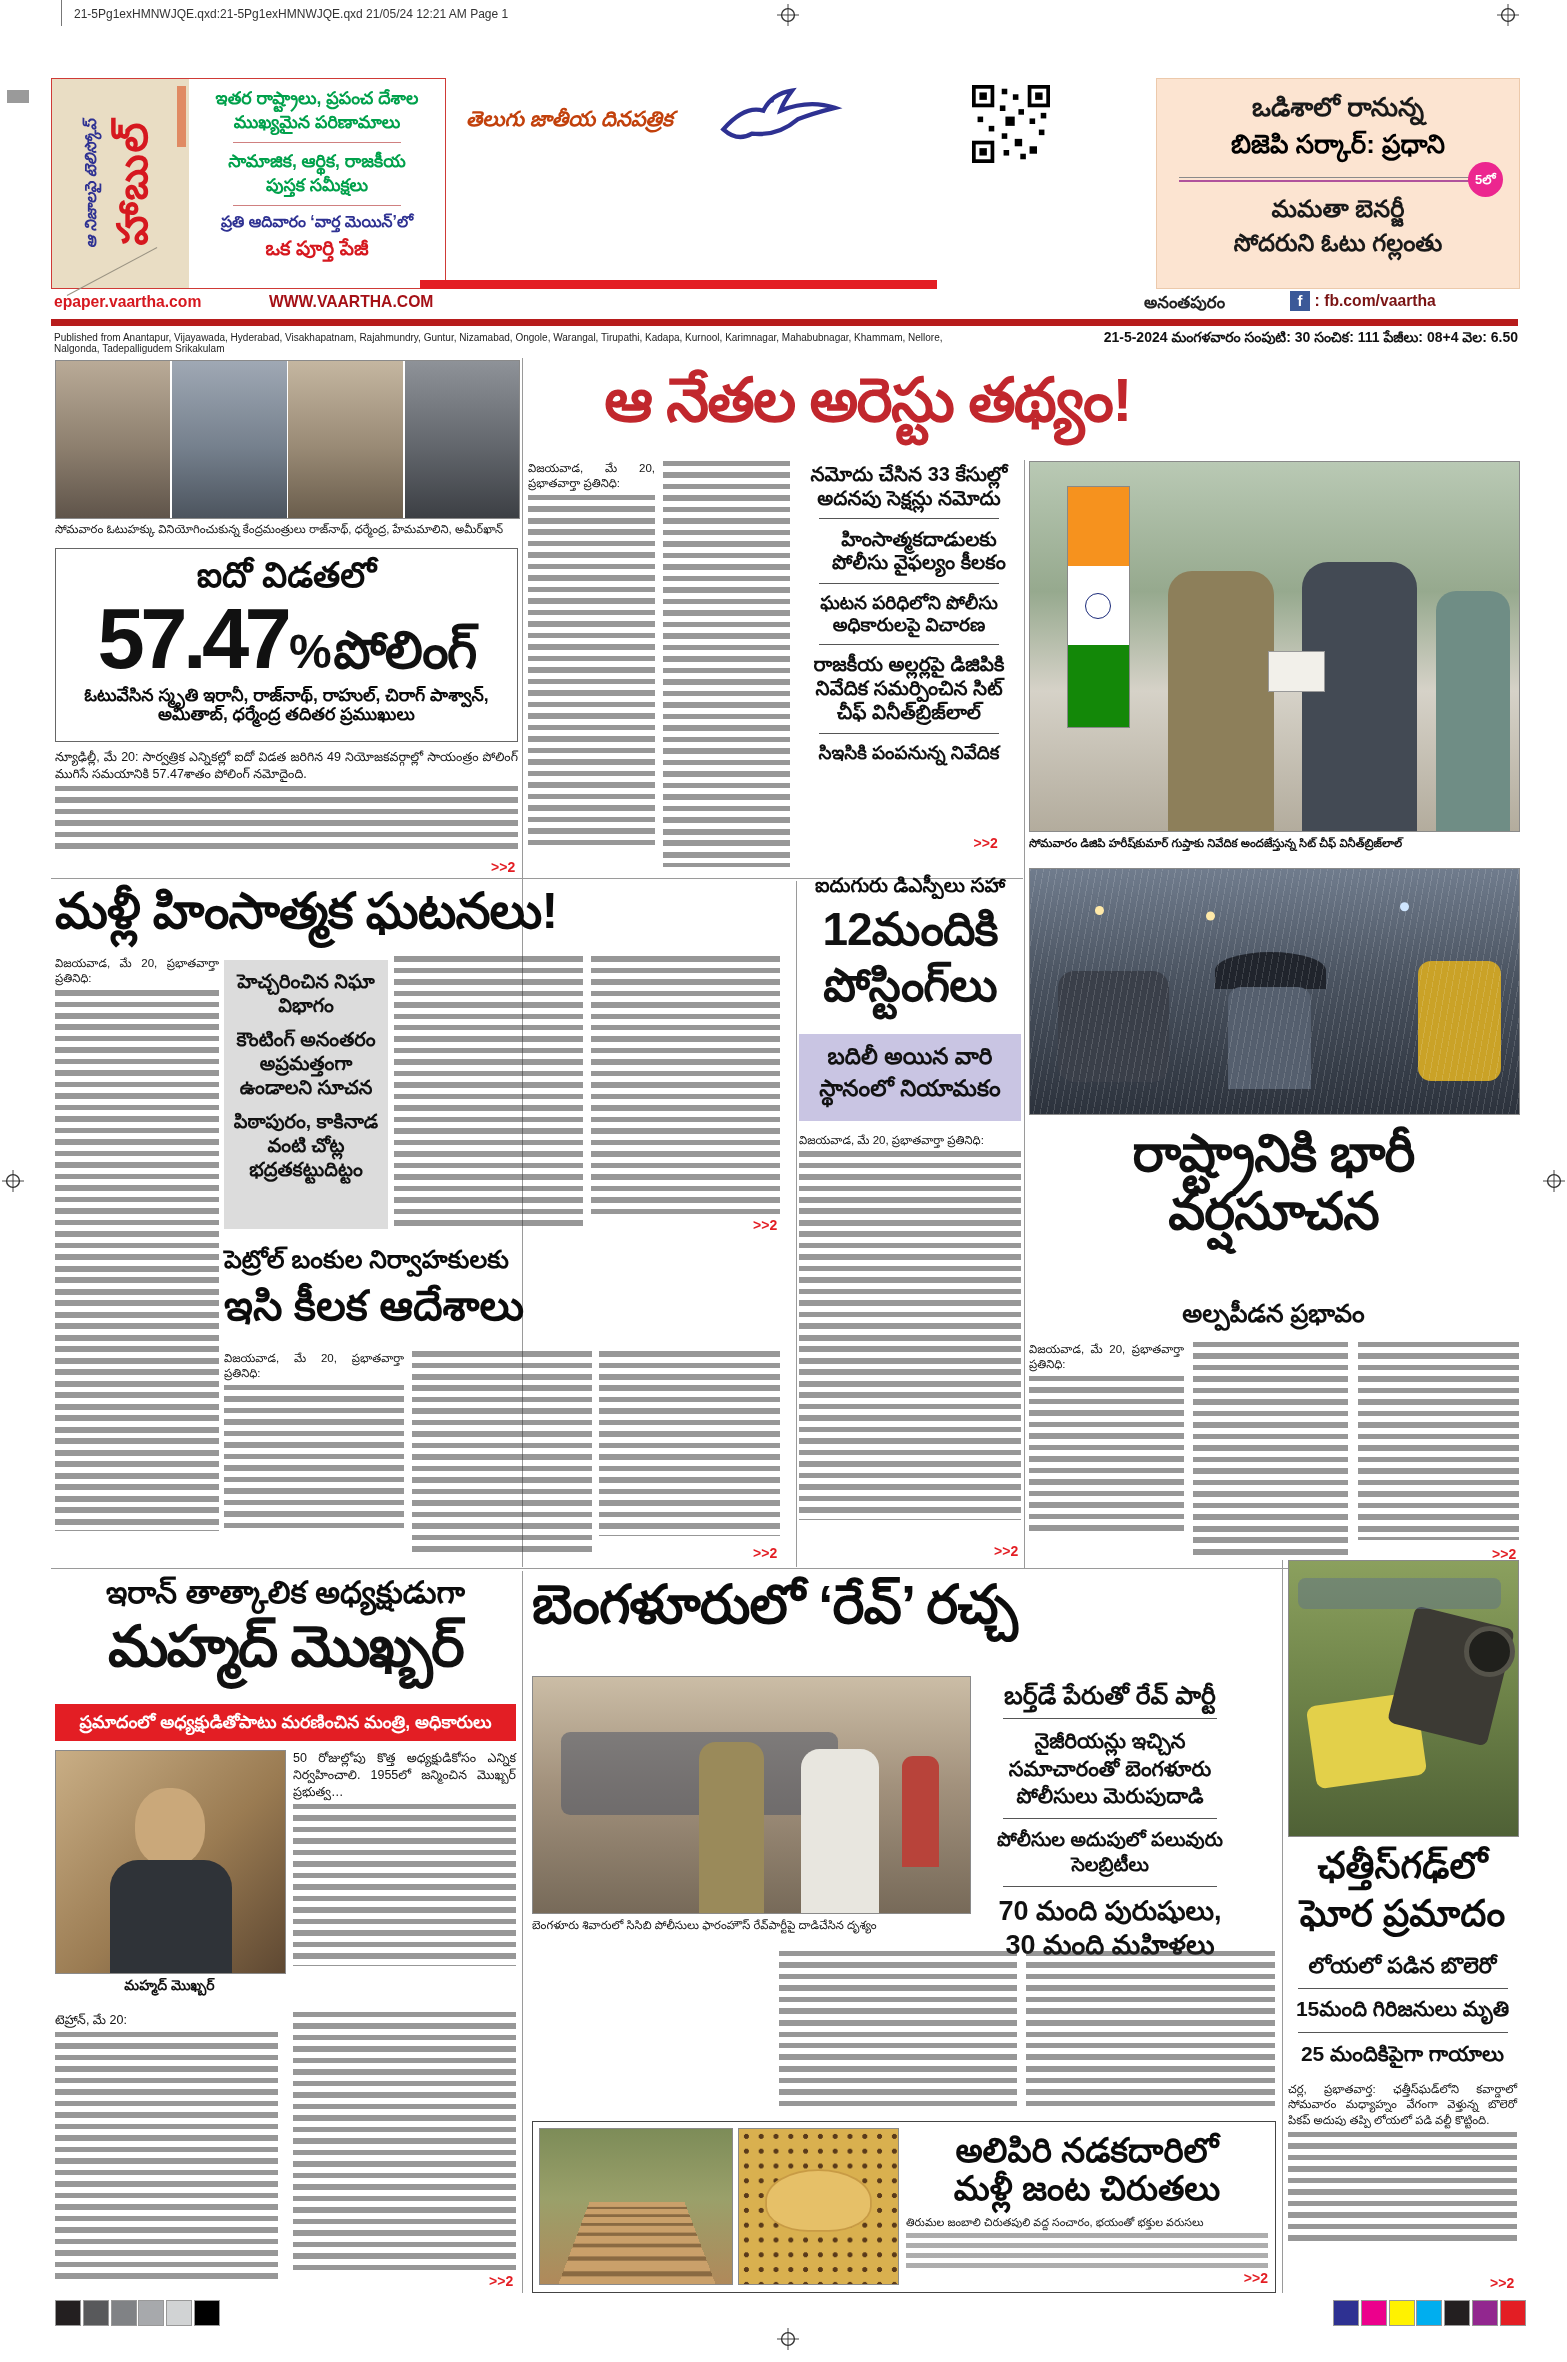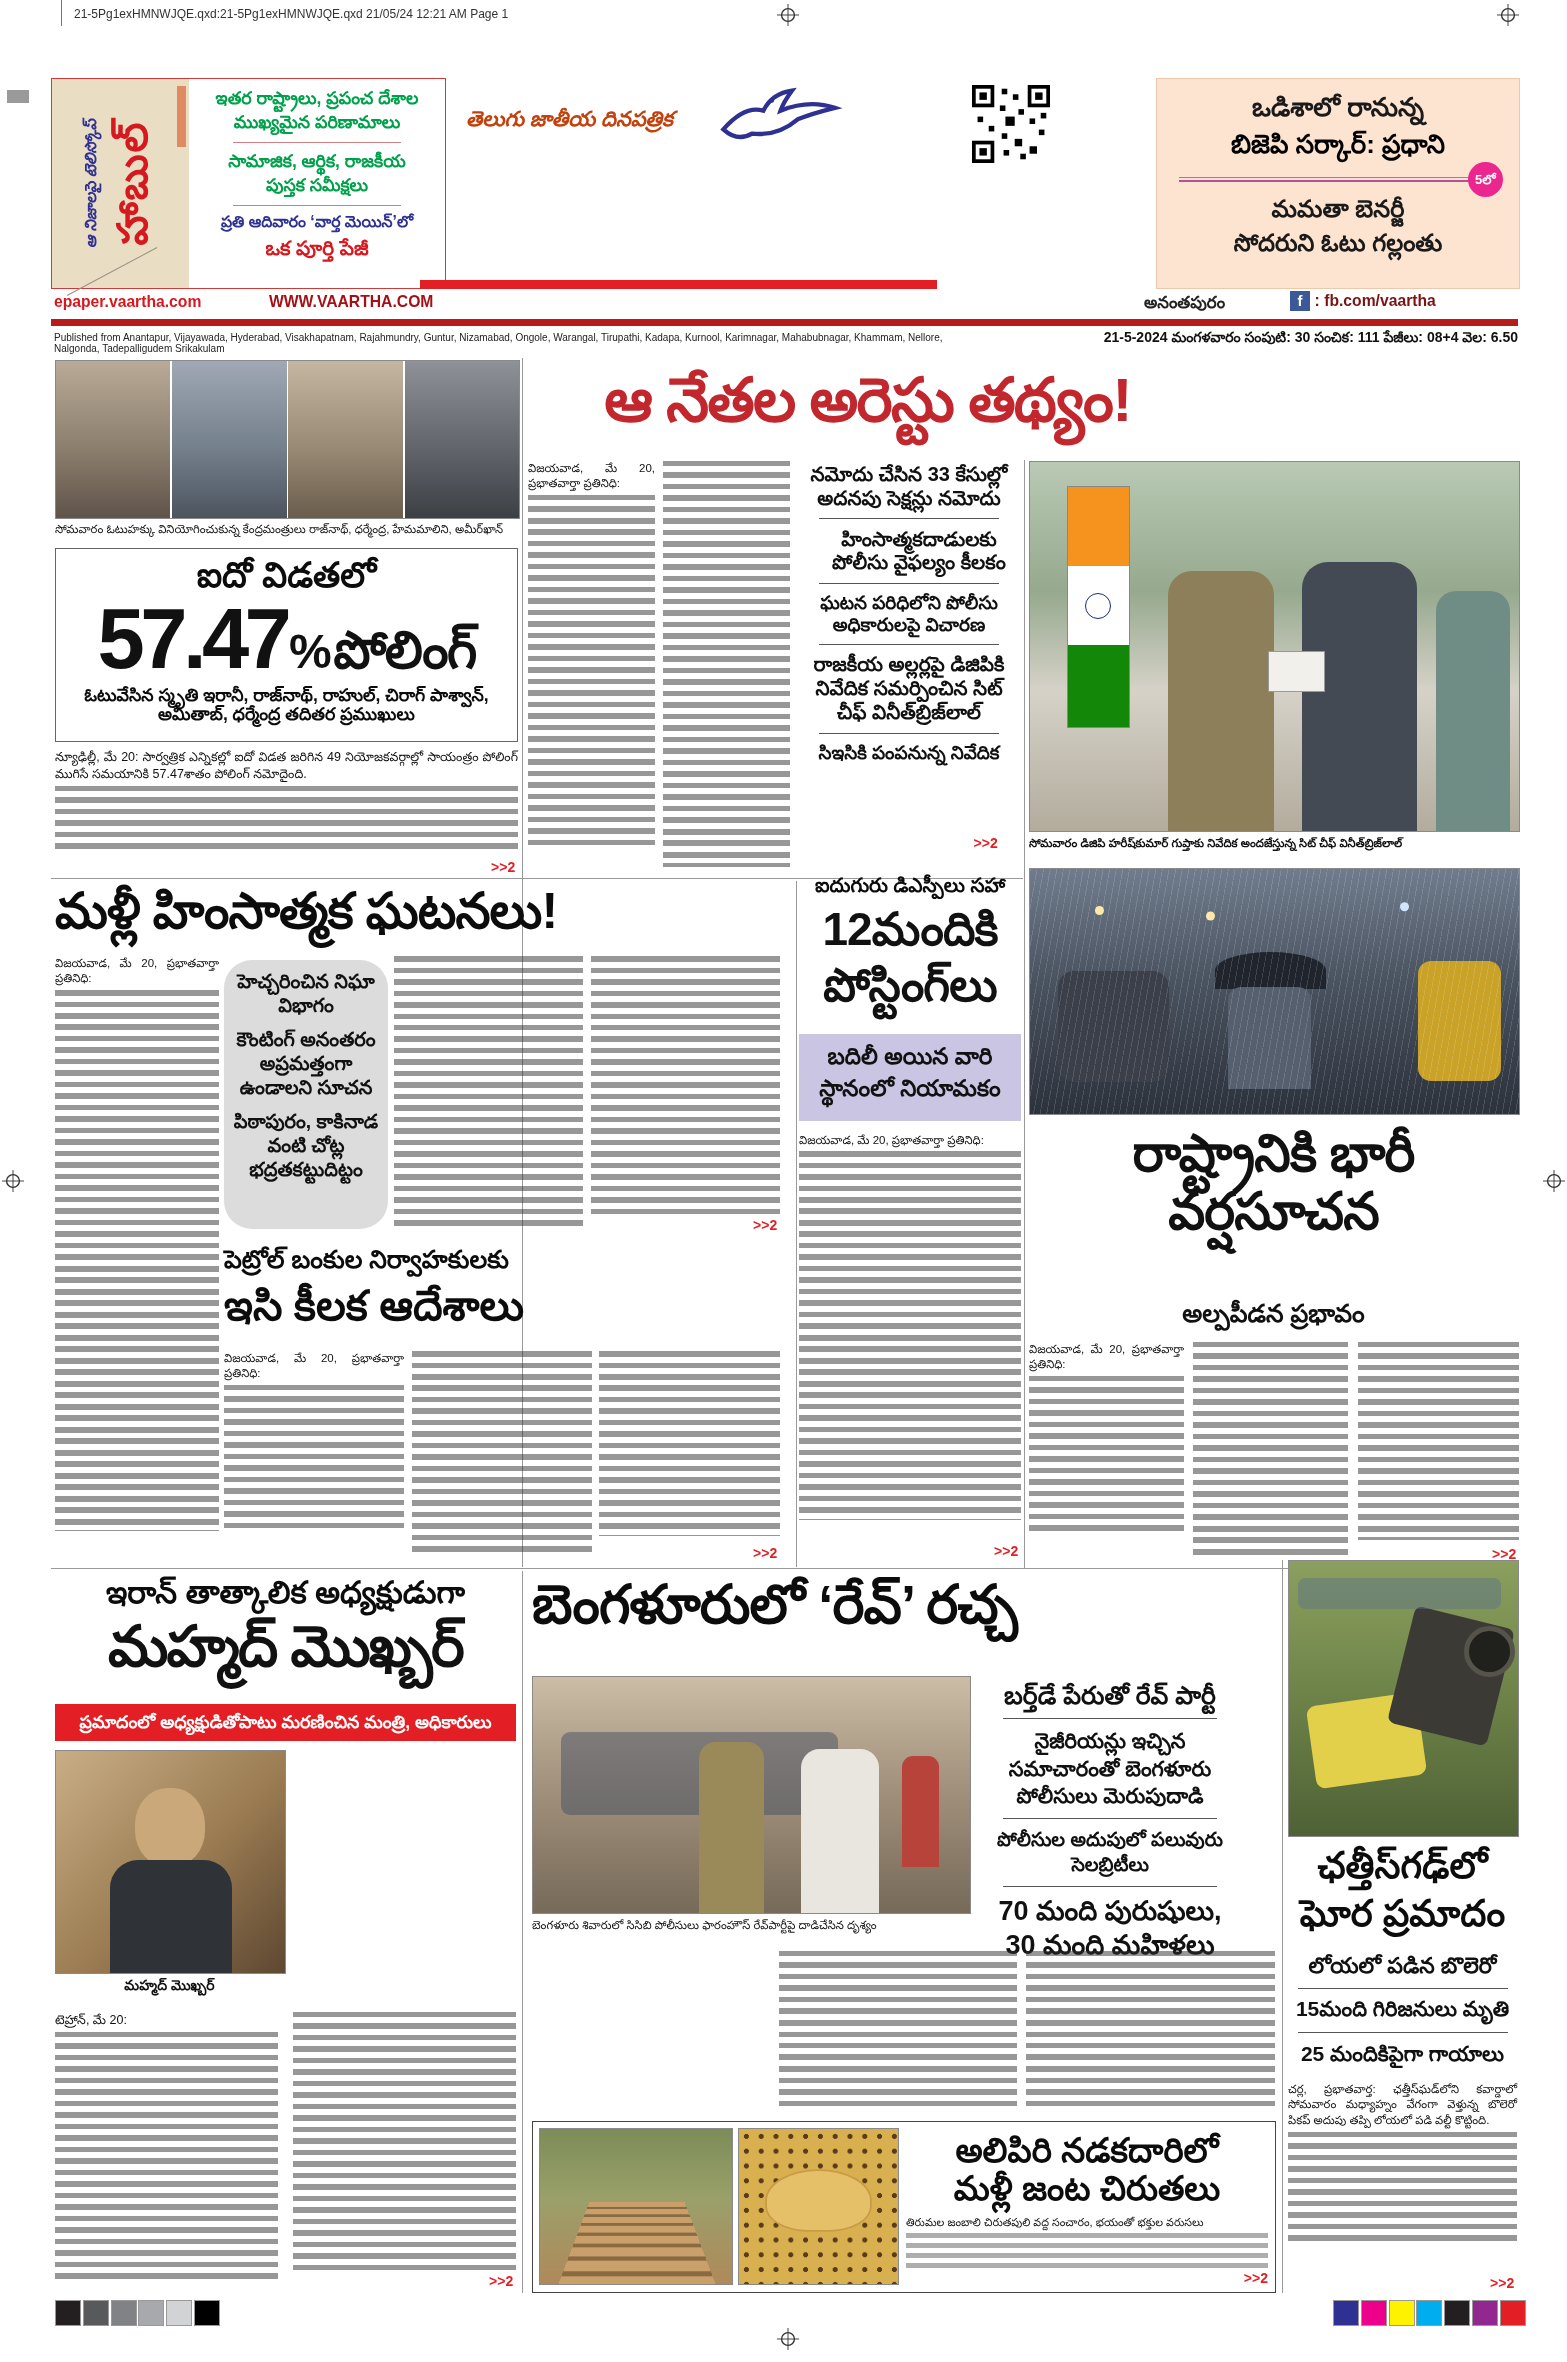--- a/index.html
+++ b/index.html
@@ -208,21 +208,21 @@
     <span class="jump" style="position:static;">&gt;&gt;2</span>
   </div>
 
   <div class="abs hl" style="left:55px;top:884px;width:738px;font-size:50px;font-weight:900;letter-spacing:-0.9px;">మళ్లీ హింసాత్మక ఘటనలు!</div>
 
   <div class="abs" style="left:55px;top:956px;width:164px;height:602px;">
     <div class="lead" style="font-size:11.5px;">విజయవాడ, మే 20, ప్రభాతవార్తా ప్రతినిధి:</div>
     <div class="sim" style="height:541px;margin-top:2.8px;"></div>
   </div>
 
-  <div class="abs ctr" style="left:224px;top:960px;width:164px;height:269px;background:#dcdcdc;padding-top:9.2px;box-sizing:border-box;border-radius:28px;">
+  <div class="abs ctr" style="left:224px;top:960px;width:164px;height:269px;background:#dcdcdc;padding-top:9.2px;box-sizing:border-box;">
     <div style="font-size:19.4px;font-weight:bold;line-height:1.25;">హెచ్చరించిన నిఘా విభాగం</div>
     <div style="font-size:19.4px;font-weight:bold;line-height:1.25;margin-top:9.2px;">కౌంటింగ్ అనంతరం అప్రమత్తంగా ఉండాలని సూచన</div>
     <div style="font-size:19.4px;font-weight:bold;line-height:1.25;margin-top:9.2px;">పిఠాపురం, కాకినాడ వంటి చోట్ల భద్రతకట్టుదిట్టం</div>
   </div>
 
   <div class="abs" style="left:394px;top:956px;width:189px;height:277px;">
     <div class="sim" style="height:273px;"></div>
   </div>
   <div class="abs" style="left:591px;top:956px;width:189px;height:277px;">
     <div class="sim" style="height:258px;"></div>
@@ -282,20 +282,24 @@
   </div>
 
   <div class="abs ctr hl" style="left:55px;top:1576px;width:461px;font-size:31px;">ఇరాన్ తాత్కాలిక అధ్యక్షుడుగా</div>
   <div class="abs ctr" style="left:55px;top:1613px;width:461px;font-size:57px;font-weight:900;letter-spacing:-1.8px;">మహ్మద్ మొఖ్బర్</div>
   <div class="abs ctr" style="left:55px;top:1704px;width:461px;height:37px;background:#e31e24;color:#fff;font-size:17.5px;font-weight:bold;line-height:37px;">ప్రమాదంలో అధ్యక్షుడితోపాటు మరణించిన మంత్రి, అధికారులు</div>
   <div class="ph" style="left:55px;top:1750px;width:229px;height:222px;background:linear-gradient(135deg,#c9ae85 0%,#9a7b52 55%,#5e4832 100%);">
     <div style="position:absolute;left:79px;top:37px;width:70px;height:79px;border-radius:46%;background:#caa87a;"></div>
     <div style="position:absolute;left:54px;top:109px;width:122px;height:113px;background:#2f3338;border-radius:28px 28px 0 0;"></div>
   </div>
   <div class="abs ctr" style="left:55px;top:1977px;width:229px;font-size:14px;font-weight:bold;">మహ్మద్ మొఖ్బర్</div>
+  <div class="abs" style="left:293px;top:1750px;width:223px;height:249px;">
+    <div class="lead">50 రోజుల్లోపు కొత్త అధ్యక్షుడికోసం ఎన్నిక నిర్వహించాలి. 1955లో జన్మించిన మొఖ్బర్ ప్రభుత్వ…</div>
+    <div class="sim" style="height:162px;margin-top:3.7px;"></div>
+  </div>
   <div class="abs" style="left:55px;top:2012px;width:223px;height:277px;">
     <div class="lead">టెహ్రాన్, మే 20:</div>
     <div class="sim" style="height:247px;margin-top:3.7px;"></div>
   </div>
   <div class="abs" style="left:293px;top:2012px;width:223px;height:277px;">
     <div class="sim" style="height:262px;"></div>
     <div class="jump">&gt;&gt;2</div>
   </div>
 
   <div class="abs hl" style="left:532px;top:1575px;width:744px;font-size:54px;font-weight:900;letter-spacing:-0.9px;">బెంగళూరులో ‘రేవ్’ రచ్చ</div>

